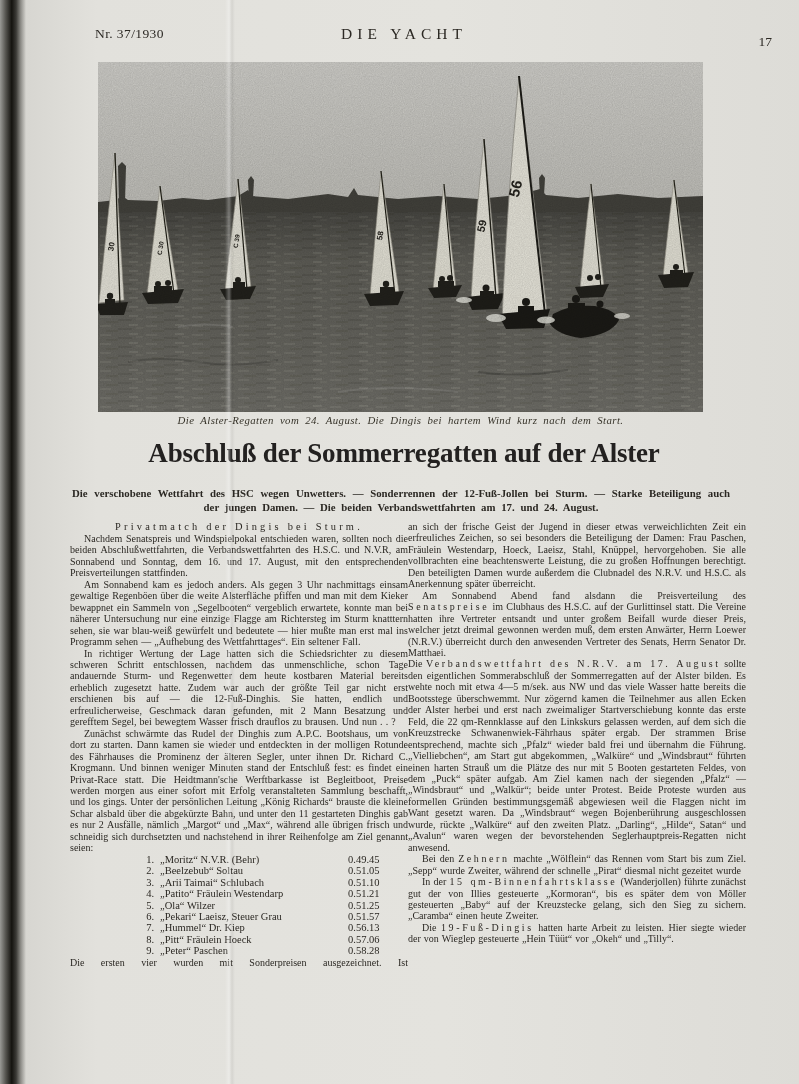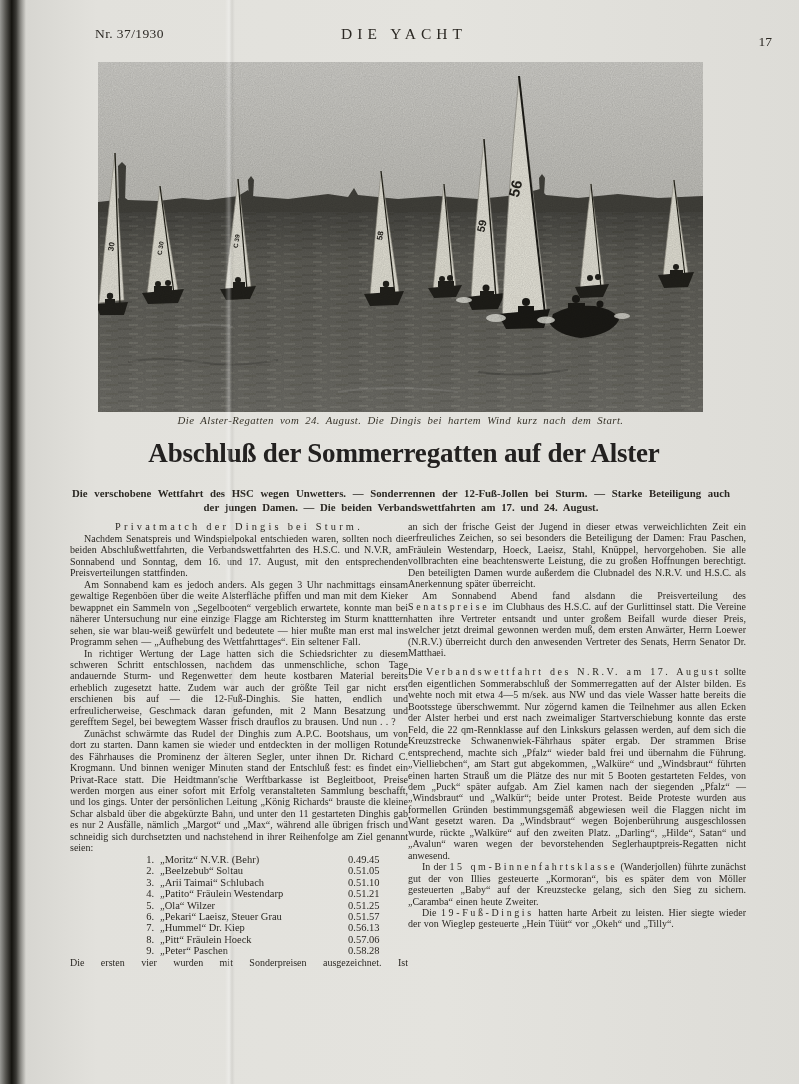--- a/index.html
+++ b/index.html
@@ -25,21 +25,21 @@
         font-size:27px;font-weight:bold;letter-spacing:-.2px;color:#232120;}
   #subheadline{position:absolute;top:487px;left:72px;width:658px;
         font-size:10.8px;font-weight:bold;line-height:13.5px;
         text-align:justify;text-align-last:center;word-spacing:3px;color:#2b2823;}
   
   #columns{position:absolute;top:521px;left:70px;right:62px;display:flex;gap:0;}
   .col{flex:1;min-width:0;}
   .col-heading{text-align:center;letter-spacing:3.2px;font-size:10.4px;margin:0 0 1px 0;}
   .body-p{margin:0;font-size:10px;line-height:11.45px;text-align:justify;word-spacing:.6px;}
   .body-p.indent{text-indent:14px;}
-  .body-p.gap{margin-top:8px;}
+  .body-p.gap{}
   .body-p.jlast{text-align-last:justify;}
   .gesperrt{letter-spacing:2.6px;}
   .results{margin:0 0 0 64px;}
   .result-row{display:grid;grid-template-columns:20px 1fr 60px;column-gap:6px;
         font-size:10.5px;line-height:11.45px;}
   .result-row .rc0{text-align:right;}
   
   #watermark{position:absolute;right:8px;bottom:12px;z-index:7;
         font-family:"DejaVu Sans","Liberation Sans",sans-serif;font-weight:bold;font-size:16px;
         color:#f7f6f1;
@@ -255,19 +255,20 @@
             <span class="rc1">„Peter“ Paschen</span>
             <span class="rc2">0.58.28</span>
           </div>
         </div>
         <p class="body-p jlast"><span>Die ersten vier wurden mit Sonderpreisen ausgezeichnet. Ist</span></p>
       </div>
     <div class="col" id="col-right">
         <p class="body-p"><span>an sich der frische Geist der Jugend in dieser etwas verweichlichten Zeit ein erfreuliches Zeichen, so sei besonders die Beteiligung der Damen: Frau Paschen, Fräulein Westendarp, Hoeck, Laeisz, Stahl, Knüppel, hervorgehoben. Sie alle vollbrachten eine beachtenswerte Leistung, die zu großen Hoffnungen berechtigt. Den beteiligten Damen wurde außerdem die Clubnadel des N.R.V. und H.S.C. als Anerkennung später überreicht.</span></p>
         <p class="body-p indent"><span>Am Sonnabend Abend fand alsdann die Preisverteilung des </span><span class="gesperrt">Senatspreise</span><span> im Clubhaus des H.S.C. auf der Gurlittinsel statt. Die Vereine hatten ihre Vertreter entsandt und unter großem Beifall wurde dieser Preis, welcher jetzt dreimal gewonnen werden muß, dem ersten Anwärter, Herrn Loewer (N.R.V.) überreicht durch den anwesenden Vertreter des Senats, Herrn Senator Dr. Matthaei.</span></p>
         <p class="body-p gap"><span>Die </span><span class="gesperrt">Verbandswettfahrt des N.R.V. am 17. August</span><span> sollte den eigentlichen Sommerabschluß der Sommerregatten auf der Alster bilden. Es wehte noch mit etwa 4—5 m/sek. aus NW und das viele Wasser hatte bereits die Bootsstege überschwemmt. Nur zögernd kamen die Teilnehmer aus allen Ecken der Alster herbei und erst nach zweimaliger Startverschiebung konnte das erste Feld, die 22 qm-Rennklasse auf den Linkskurs gelassen werden, auf dem sich die Kreuzstrecke Schwanenwiek-Fährhaus später ergab. Der strammen Brise entsprechend, machte sich „Pfalz“ wieder bald frei und übernahm die Führung. „Vielliebchen“, am Start gut abgekommen, „Walküre“ und „Windsbraut“ führten einen harten Strauß um die Plätze des nur mit 5 Booten gestarteten Feldes, von dem „Puck“ später aufgab. Am Ziel kamen nach der siegenden „Pfalz“ — „Windsbraut“ und „Walkür“; beide unter Protest. Beide Proteste wurden aus formellen Gründen bestimmungsgemäß abgewiesen weil die Flaggen nicht im Want gesetzt waren. Da „Windsbraut“ wegen Bojenberührung ausgeschlossen wurde, rückte „Walküre“ auf den zweiten Platz. „Darling“, „Hilde“, Satan“ und „Avalun“ waren wegen der bevorstehenden Seglerhauptpreis-Regatten nicht anwesend.</span></p>
+        <p class="body-p indent"><span>Bei den </span><span class="gesperrt">Zehnern</span><span> machte „Wölflein“ das Rennen vom Start bis zum Ziel. „Sepp“ wurde Zweiter, während der schnelle „Pirat“ diesmal nicht gezeitet wurde</span></p>
         <p class="body-p indent"><span>In der </span><span class="gesperrt">15 qm-Binnenfahrtsklasse</span><span> (Wanderjollen) führte zunächst gut der von Illies gesteuerte „Kormoran“, bis es später dem von Möller gesteuerten „Baby“ auf der Kreuzstecke gelang, sich den Sieg zu sichern. „Caramba“ einen heute Zweiter.</span></p>
         <p class="body-p indent"><span>Die </span><span class="gesperrt">19-Fuß-Dingis</span><span> hatten harte Arbeit zu leisten. Hier siegte wieder der von Wieglep gesteuerte „Hein Tüüt“ vor „Okeh“ und „Tilly“.</span></p>
       </div>
   </div>
 
   <div id="crease"></div>
 </div>
 
 </body></html>

